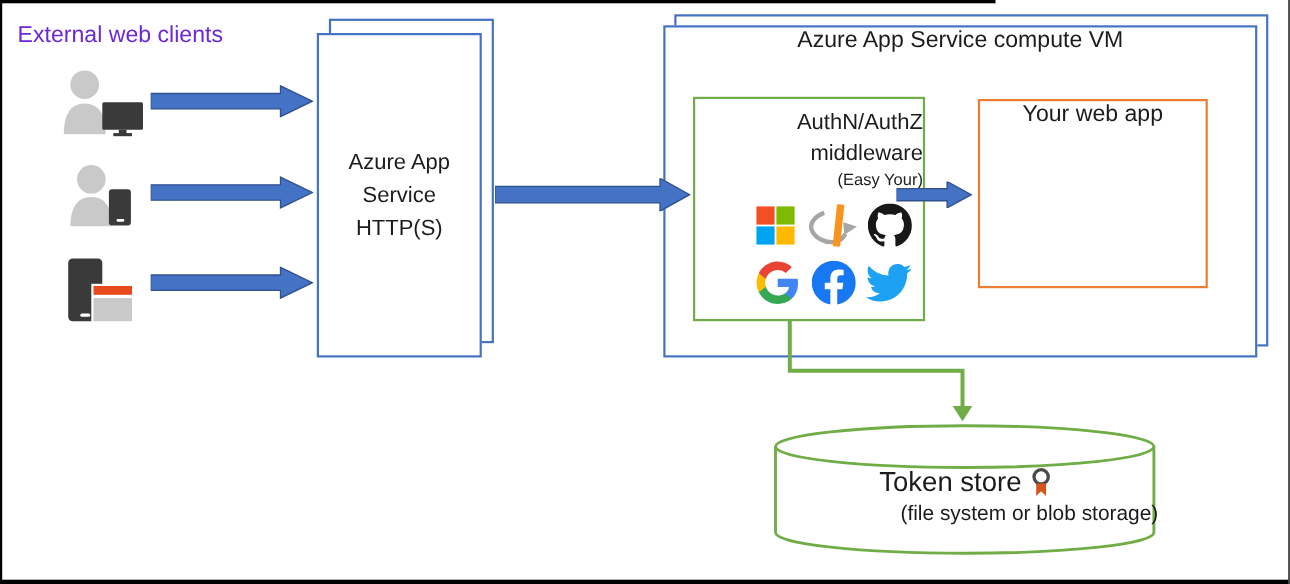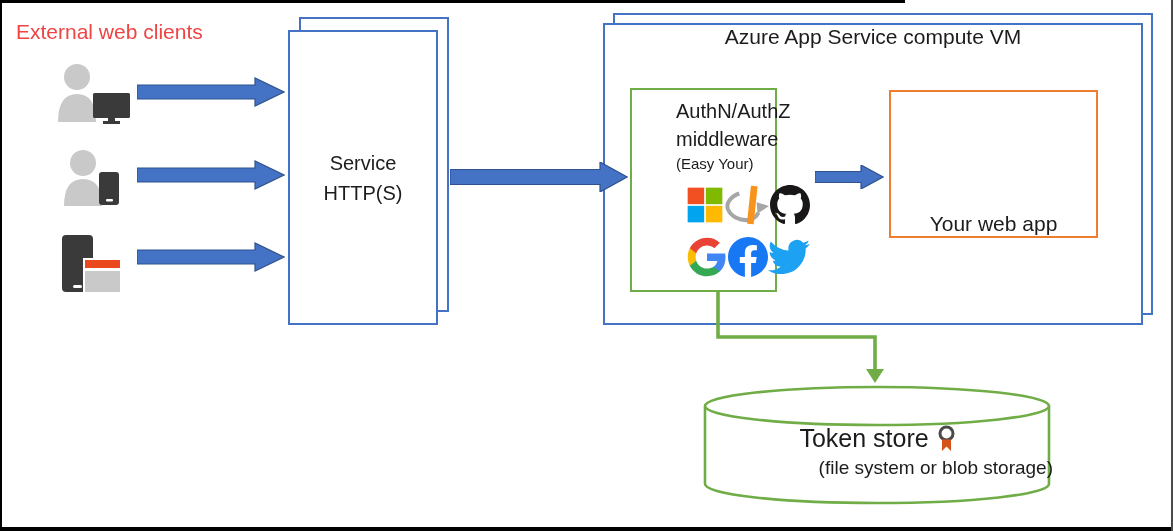--- a/index.html
+++ b/index.html
@@ -7,41 +7,41 @@
     position:relative;width:1173px;height:531px;background:#ffffff;
     font-family:"Liberation Sans",sans-serif;color:#1c1c1c;overflow:hidden;
   }
   .abs{position:absolute;}
   
   .frame-top{left:0;top:0;width:905px;height:3px;background:#000;}
   .frame-left{left:0;top:0;width:2px;height:531px;background:#000;}
   .frame-bottom{left:0;top:527px;width:1173px;height:4px;background:#000;}
   .frame-right{left:1171px;top:0;width:2px;height:531px;background:#4a4a4a;}
 
-  .heading{left:16px;top:20px;font-size:21px;color:#ef4444;}
+  .heading{left:16px;top:20px;font-size:21px;color:#6d28d9;}
 
   .box-blue{border:2.5px solid #4472C4;background:#fff;box-sizing:border-box;}
   .shadow-box{border:2.5px solid #4472C4;background:#fff;box-sizing:border-box;}
 
   .frontends-shadow{left:299px;top:17px;width:150px;height:295px;}
   .frontends{left:288px;top:30px;width:150px;height:295px;display:flex;flex-direction:column;justify-content:center;align-items:center;text-align:center;}
   .frontends div{font-size:20px;line-height:30px;}
 
   .compute-shadow{left:613px;top:13px;width:540px;height:302px;}
   .compute{left:603px;top:23px;width:540px;height:302px;}
   .compute-title{width:100%;text-align:center;font-size:21px;}
 
-  .middleware{left:630px;top:88px;width:147px;height:204px;border:2.5px solid #70AD47;background:#fff;box-sizing:border-box;text-align:left;padding-left:44px;}
+  .middleware{left:630px;top:88px;width:211px;height:204px;border:2.5px solid #70AD47;background:#fff;box-sizing:border-box;text-align:right;padding-left:44px;}
   .mw-line{font-size:20px;line-height:28px;}
   .mw-line.first{margin-top:7px;}
   .mw-sub{font-size:15px;line-height:20px;margin-top:1px;}
   .prow{display:flex;justify-content:space-between;align-items:center;padding:0 10px;margin-top:8px;}
   .prow .picon{display:flex;align-items:center;justify-content:center;}
 
-  .webapp{left:889px;top:90px;width:209px;height:148px;border:2.5px solid #ED7D31;background:#fff;box-sizing:border-box;display:flex;align-items:flex-end;justify-content:center;}
+  .webapp{left:889px;top:90px;width:209px;height:172px;border:2.5px solid #ED7D31;background:#fff;box-sizing:border-box;display:flex;align-items:flex-start;justify-content:center;}
   .webapp span{font-size:21px;}
 
   .token-label{left:703px;top:424px;width:350px;text-align:right;}
   .token-title{display:flex;align-items:center;justify-content:center;gap:7px;font-size:25px;}
   .token-sub{font-size:19px;margin-top:4px;}
 
   svg{display:block;}
 </style>
 </head>
 <body>
@@ -83,20 +83,21 @@
   </svg>
   <svg class="abs" style="left:137px;top:160px" width="148" height="30" viewBox="0 0 148 30">
     <polygon points="0,8 118,8 118,1 147,15 118,29 118,22 0,22" fill="#4472C4" stroke="#2F528F" stroke-width="1.2"></polygon>
   </svg>
   <svg class="abs" style="left:137px;top:242px" width="148" height="30" viewBox="0 0 148 30">
     <polygon points="0,8 118,8 118,1 147,15 118,29 118,22 0,22" fill="#4472C4" stroke="#2F528F" stroke-width="1.2"></polygon>
   </svg>
 
   <div class="abs shadow-box frontends-shadow"></div>
   <div class="abs box-blue frontends">
+    <div>Azure App</div>
     <div>Service</div>
     <div>HTTP(S)</div>
   </div>
 
   <div class="abs shadow-box compute-shadow"></div>
   <div class="abs box-blue compute">
     <div class="compute-title">Azure App Service compute VM</div>
   </div>
 
   <svg class="abs" style="left:450px;top:162px" width="178" height="30" viewBox="0 0 178 30">

